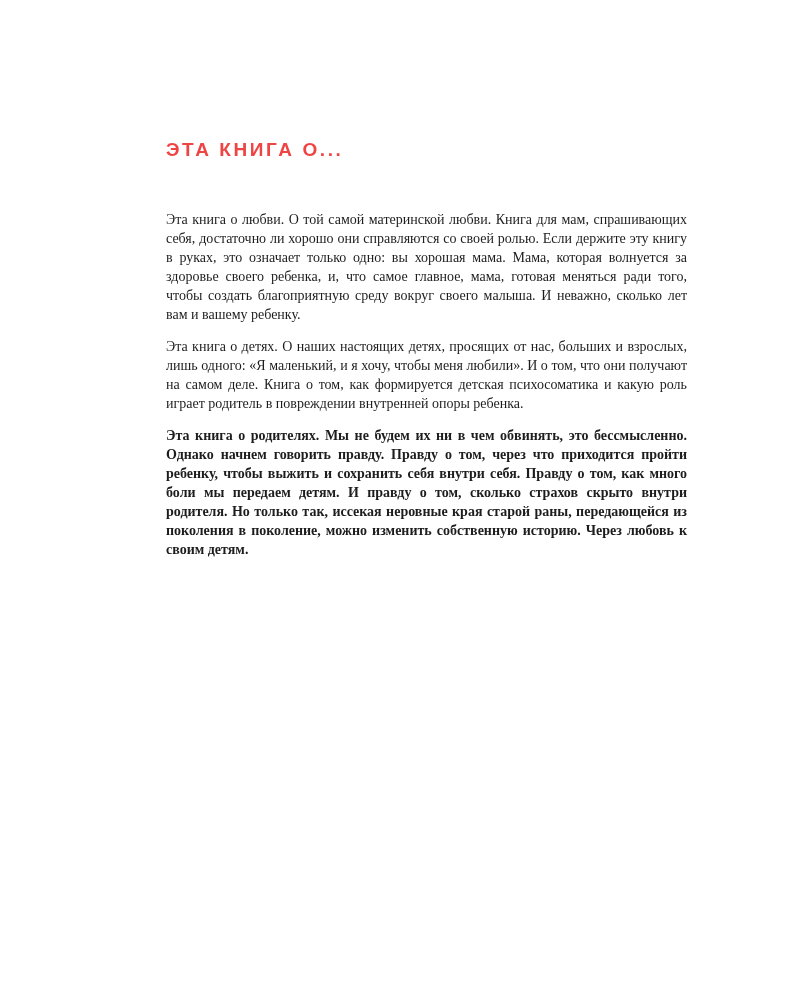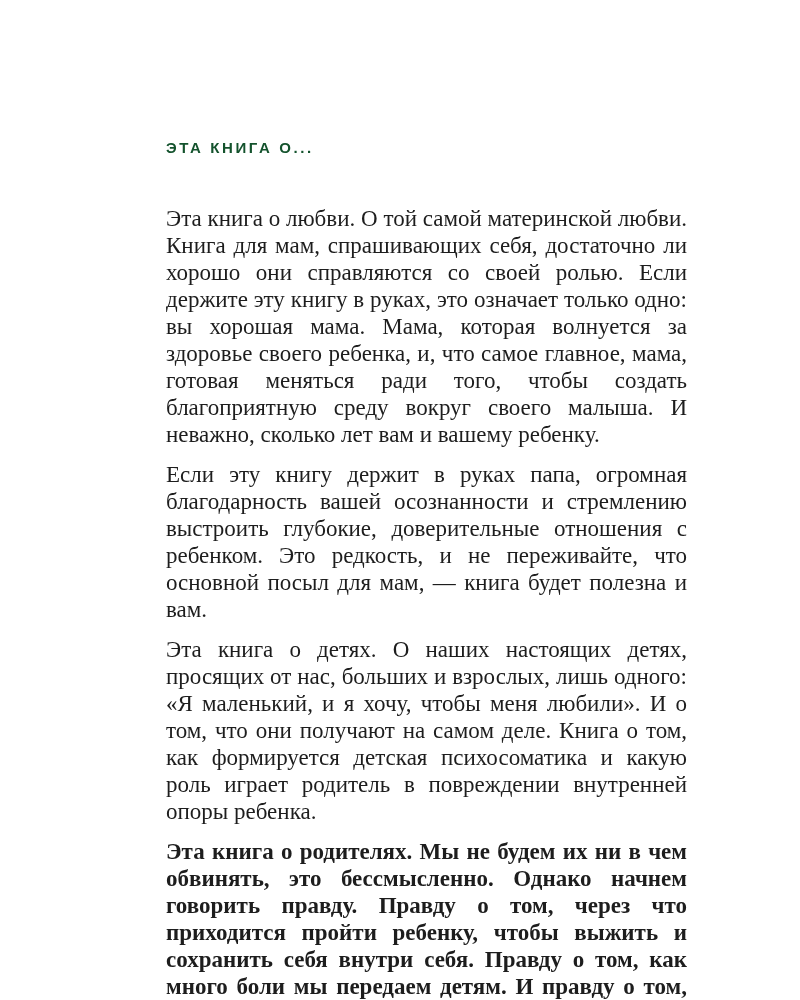--- a/index.html
+++ b/index.html
@@ -20,48 +20,47 @@
     overflow: hidden;
   }
   .content {
     position: absolute;
     left: 166px;
     top: 139px;
     width: 521px;
   }
   .chapter-title {
     font-family: "Liberation Sans", sans-serif;
-    font-size: 15px;
+    font-size: 19px;
     font-weight: 700;
     letter-spacing: 2.6px;
-    color: #14532d;
+    color: #ef4444;
     margin: 0 0 49px 0;
     text-transform: uppercase;
   }
   .body-text p {
     font-family: "Liberation Serif", "DejaVu Serif", serif;
-    font-size: 23px;
-    line-height: 27px;
+    font-size: 14px;
+    line-height: 19px;
     color: #1d1d1d;
     text-align: justify;
     margin: 0 0 13px 0;
     hyphens: manual;
     -webkit-hyphens: manual;
   }
   .body-text p:last-child {
     margin-bottom: 0;
     font-weight: bold;
   }
 </style>
 </head>
 <body>
 
 <div class="book-page">
   <div class="content">
     <h1 class="chapter-title">ЭТА КНИГА О...</h1>
     <div class="body-text">
       <p>Эта книга о любви. О той самой материнской любви. Книга для мам, спрашивающих себя, достаточно ли хо­рошо они справляются со своей ролью. Если держите эту книгу в руках, это означает только одно: вы хорошая ма­ма. Мама, которая волнуется за здоровье своего ребенка, и, что самое главное, мама, готовая меняться ради того, чтобы создать благоприятную среду вокруг своего малы­ша. И неважно, сколько лет вам и вашему ребенку.</p>
-      <p>Если эту книгу держит в руках папа, огромная благо­дарность вашей осознанности и стремлению выстроить глубокие, доверительные отношения с ребенком. Это редкость, и не переживайте, что основной посыл для мам, — книга будет полезна и вам.</p>
       <p>Эта книга о детях. О наших настоящих детях, просящих от нас, больших и взрослых, лишь одного: «Я маленький, и я хочу, чтобы меня любили». И о том, что они получа­ют на самом деле. Книга о том, как формируется детская психосоматика и какую роль играет родитель в повреж­дении внутренней опоры ребенка.</p>
       <p>Эта книга о родителях. Мы не будем их ни в чем обви­нять, это бессмысленно. Однако начнем говорить правду. Правду о том, через что приходится пройти ребенку, что­бы выжить и сохранить себя внутри себя. Правду о том, как много боли мы передаем детям. И правду о том, сколько страхов скрыто внутри родителя. Но только так, иссекая неровные края старой раны, передающейся из поколения в поколение, можно изменить собствен­ную историю. Через любовь к своим детям.</p>
     </div>
   </div>
 </div>
 
 </body></html>

